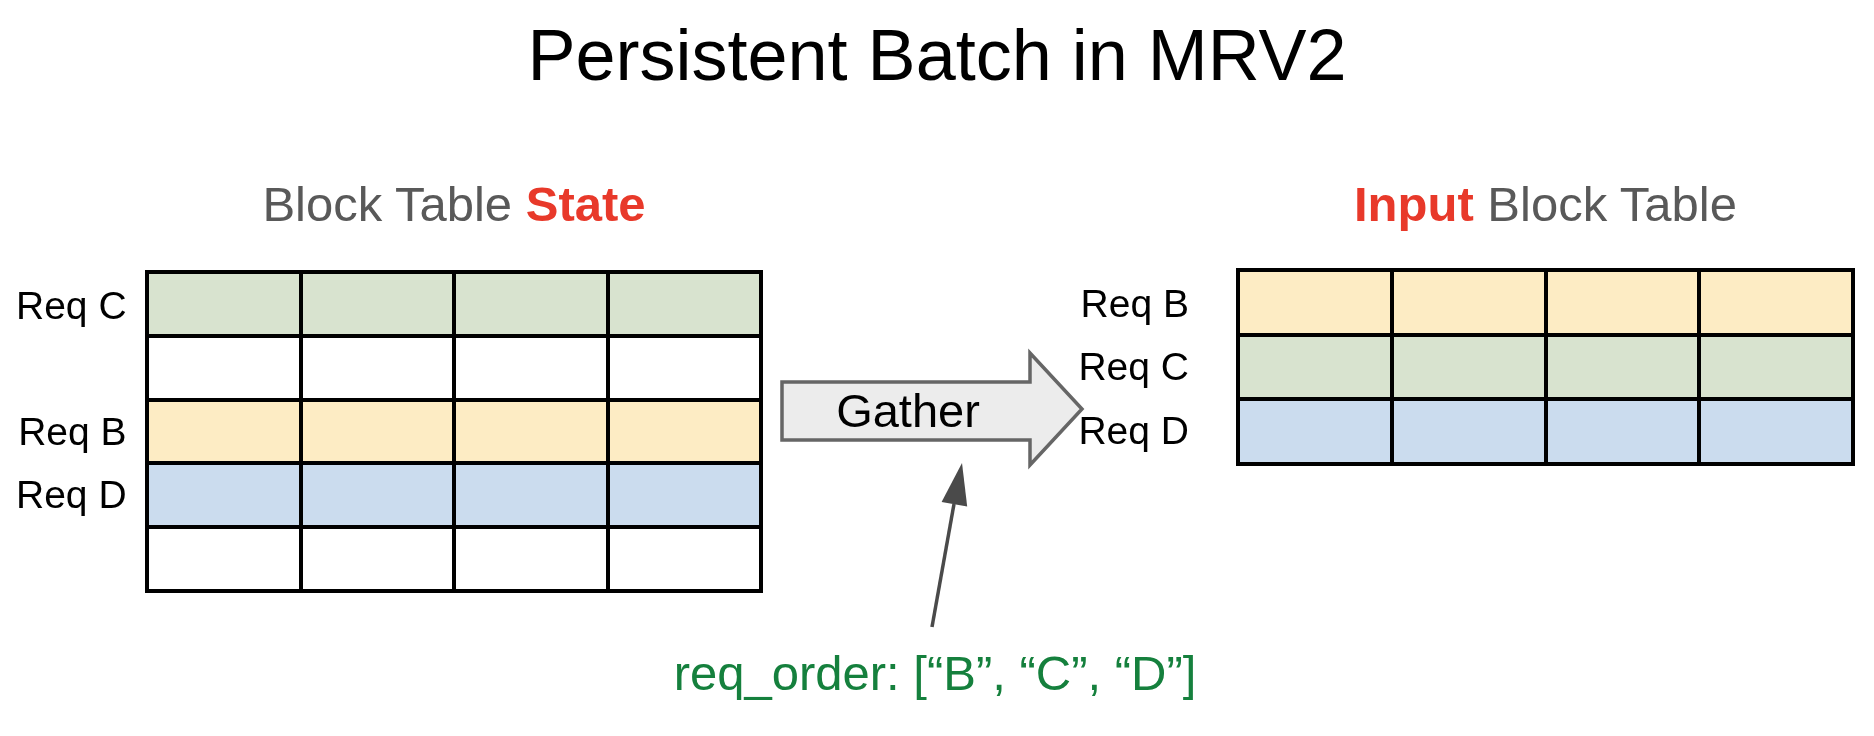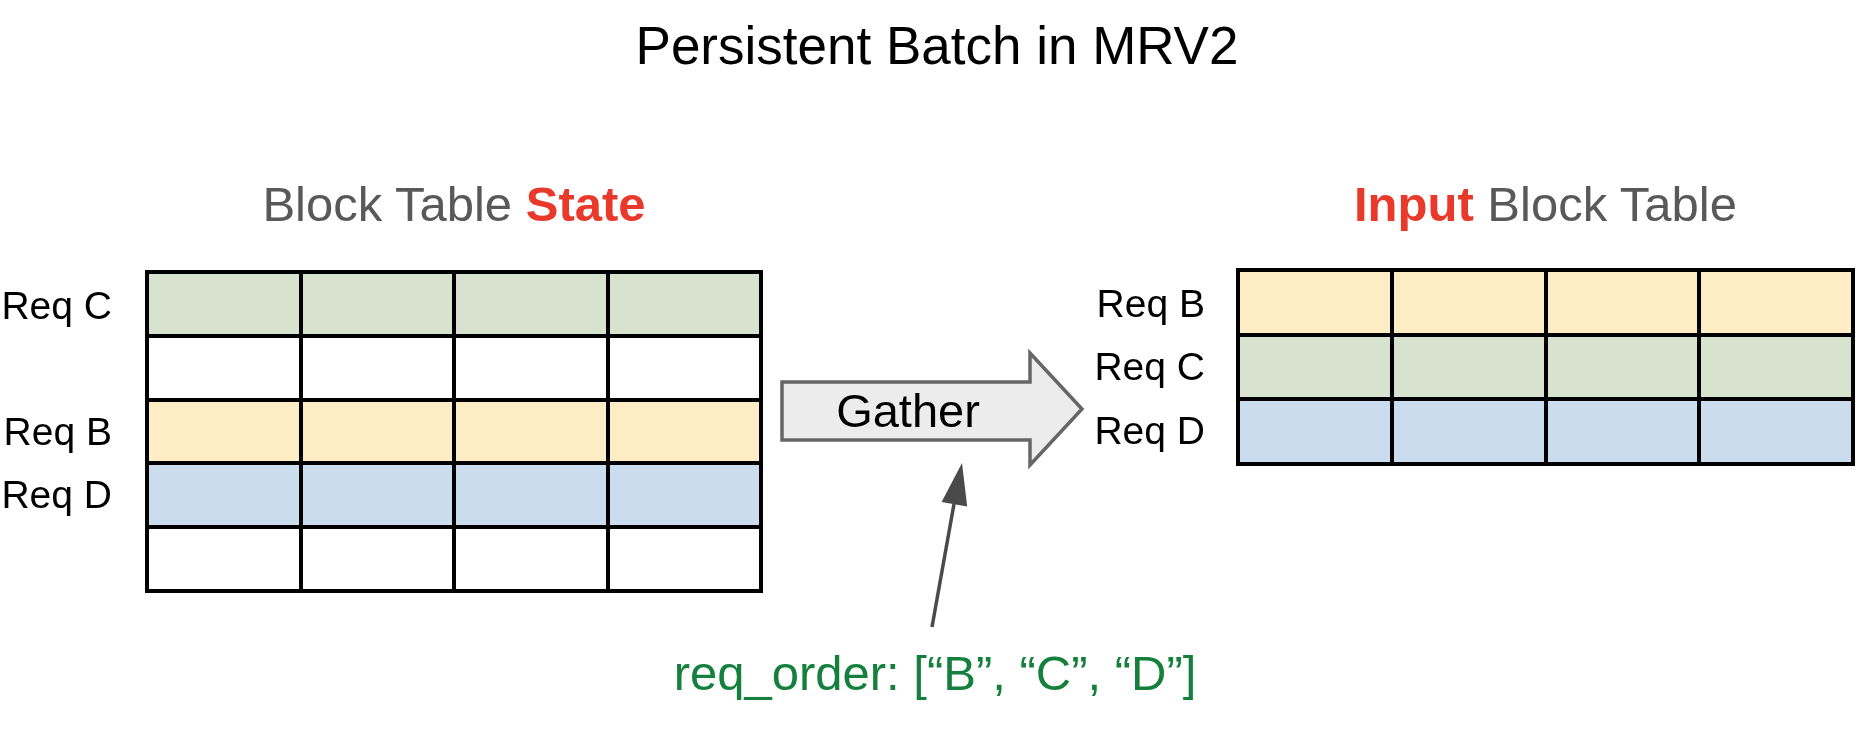--- a/index.html
+++ b/index.html
@@ -2,29 +2,29 @@
 <html><head>
 <meta charset="utf-8">
 <style>
   html,body { margin:0; padding:0; background:#ffffff; }
   .canvas {
     position:relative; width:1874px; height:736px; background:#ffffff;
     font-family:"Liberation Sans","DejaVu Sans",sans-serif; overflow:hidden;
   }
   .title {
     position:absolute; top:19px; left:0; width:100%; text-align:center;
-    font-size:53px; line-height:1; white-space:nowrap;
+    font-size:72px; line-height:1; white-space:nowrap;
   }
   .heading {
     position:absolute; top:180px; text-align:center; font-size:49px;
     line-height:1; white-space:nowrap;
   }
   .heading .hl { font-weight:bold; }
   .grid-table { position:absolute; display:grid; gap:4px; padding:4px; box-sizing:border-box; }
-  .label-col { position:absolute; display:grid; gap:0; padding:4px 0; box-sizing:border-box; }
+  .label-col { position:absolute; display:grid; gap:0; padding:4px 16px; box-sizing:border-box; }
   .row-label {
     display:flex; align-items:center; justify-content:flex-end;
     font-size:39px; line-height:1; white-space:nowrap;
   }
   .overlay { position:absolute; left:0; top:0; pointer-events:none; }
   .gather-shape { stroke-width:3.5px; stroke-linejoin:miter; }
   .gather-text { font-size:47px; text-anchor:middle; }
   .ann-line { stroke-width:3.5px; stroke-linecap:butt; }
   .req-order {
     position:absolute; top:644px; left:535px; width:800px; text-align:center;

